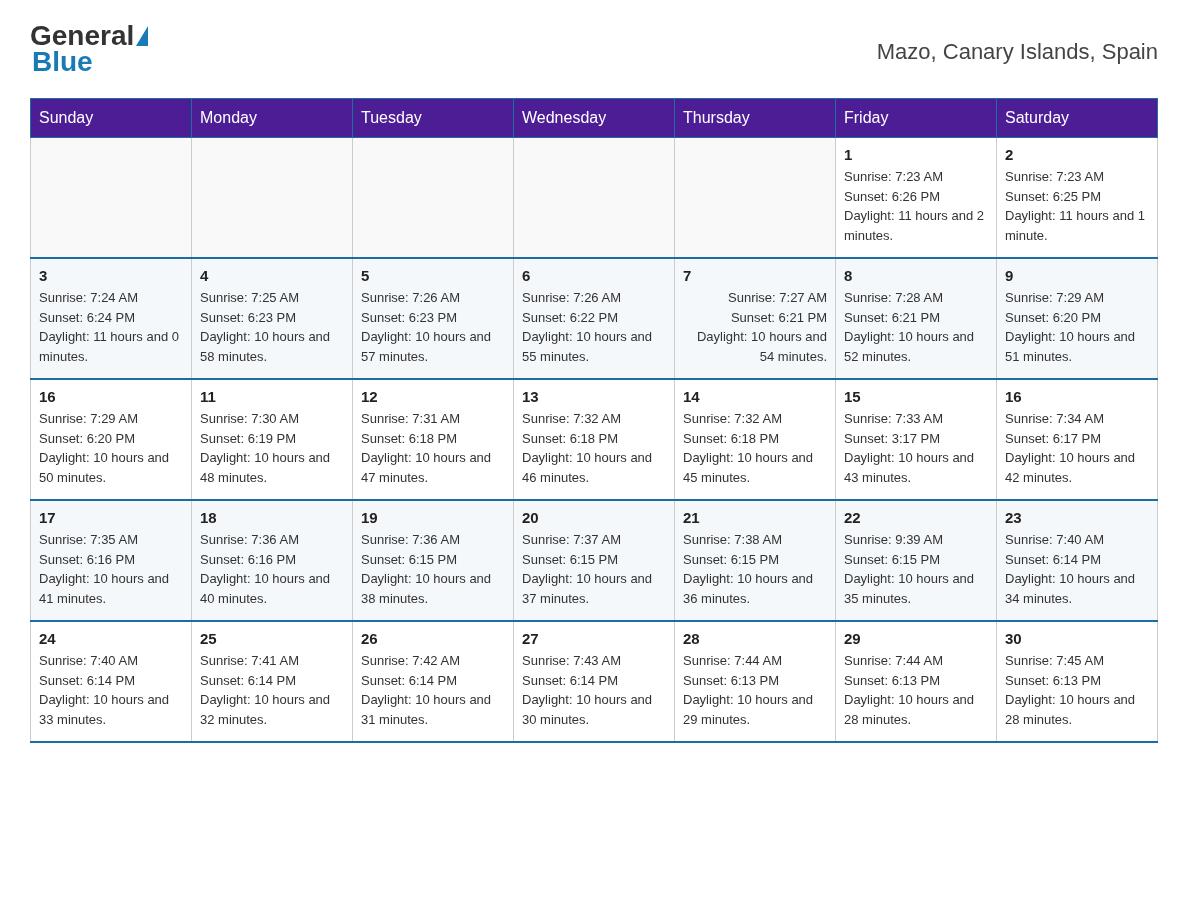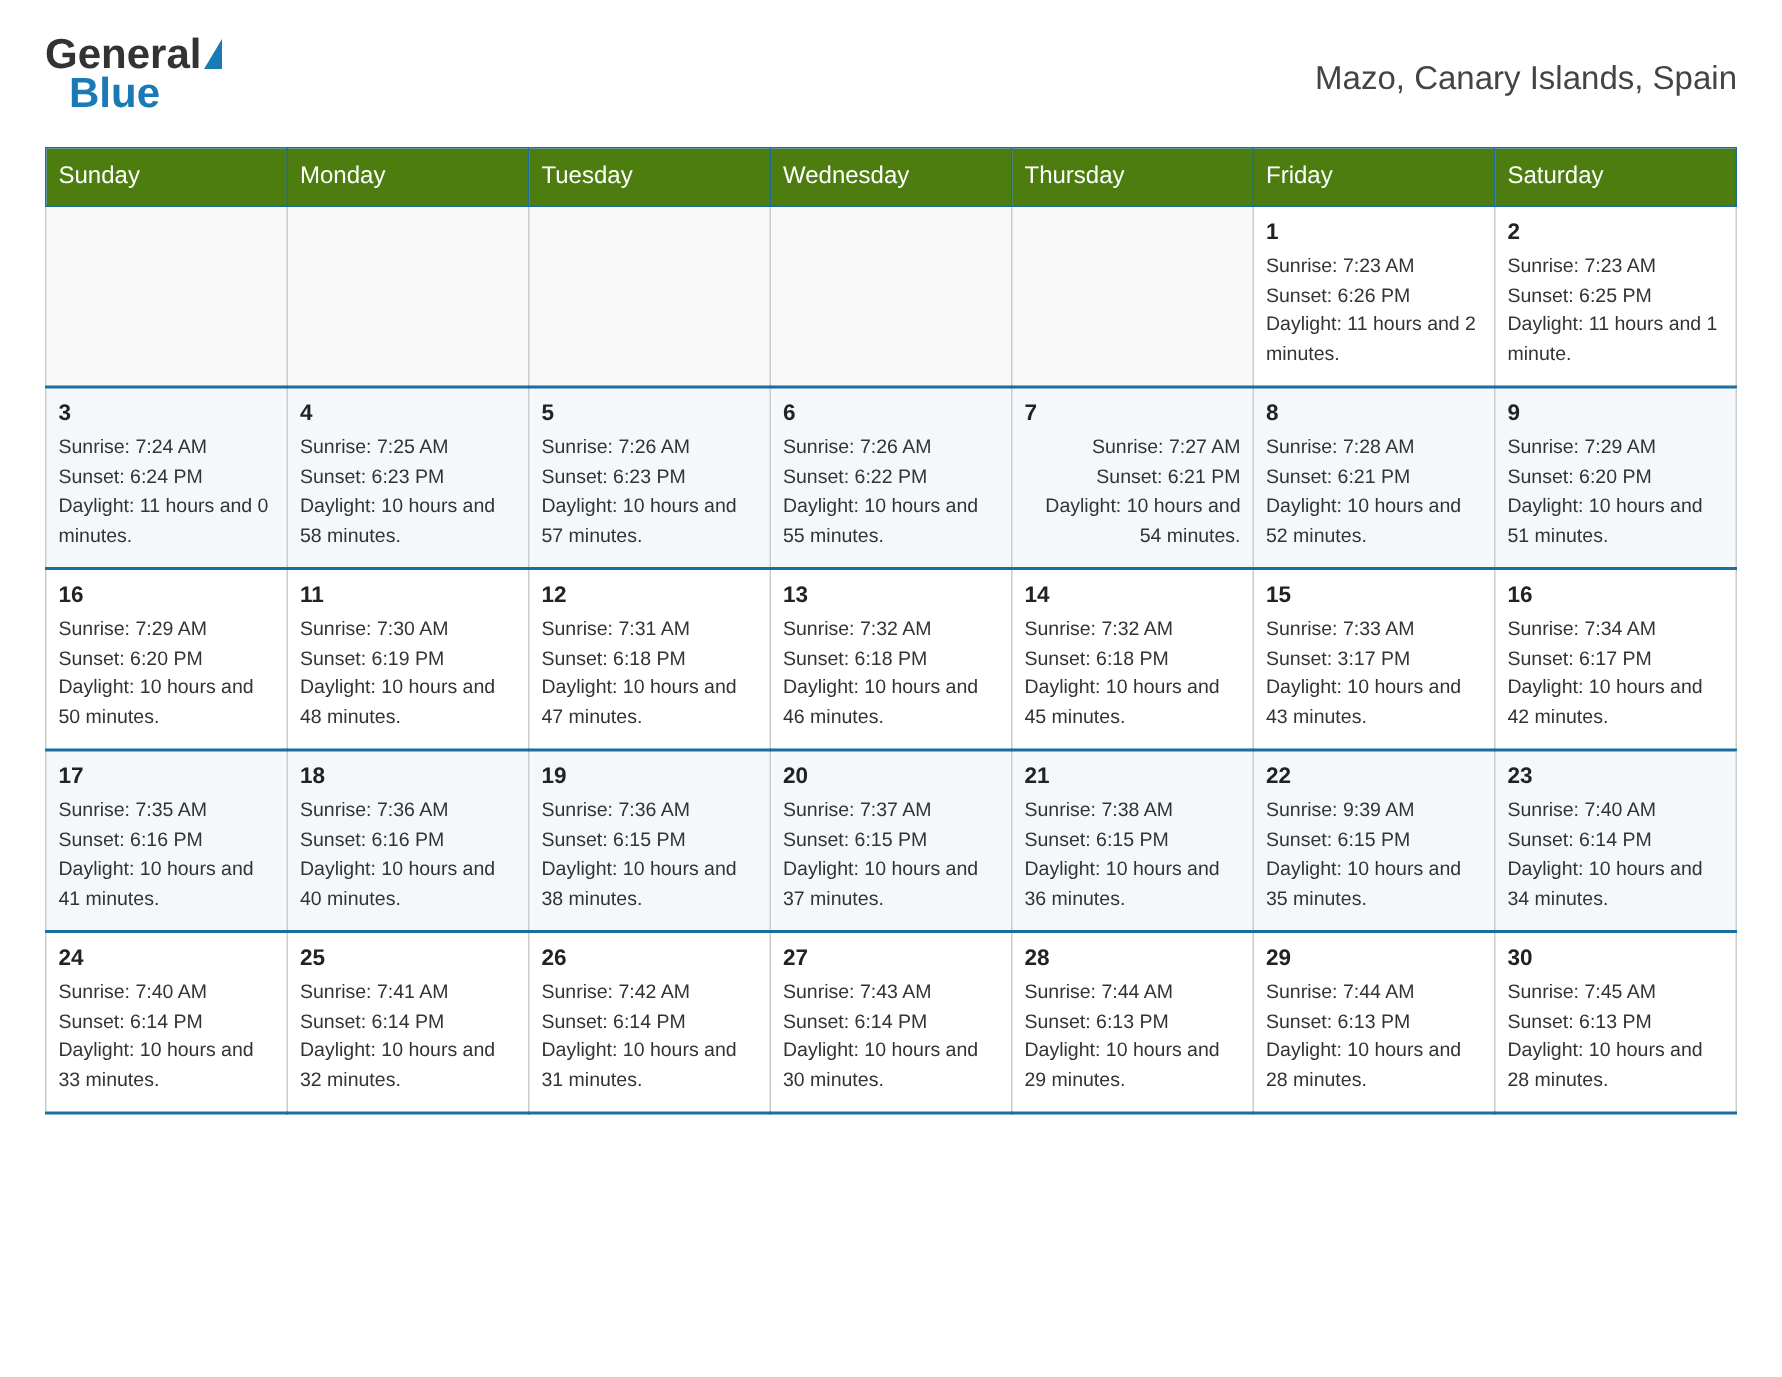--- a/index.html
+++ b/index.html
@@ -69,21 +69,21 @@
       margin-top: 5px;
     }
 
     .calendar-table {
       width: 100%;
       border-collapse: collapse;
       border: 1px solid #ccc;
     }
 
     .calendar-table thead tr {
-      background-color: #4d7c0f;
+      background-color: #4c1d95;
     }
 
     .calendar-table thead th {
       color: #ffffff;
       padding: 10px 8px;
       font-size: 16px;
       font-weight: normal;
       text-align: left;
       border: 1px solid #1a6fa0;
     }
@@ -135,21 +135,21 @@
 </head>
 <body>
 
 <div class="header">
   <div class="logo-area">
     <div class="logo-text">
       <span class="logo-general">General</span>
       <span class="logo-triangle"></span>
       <br>
     </div>
-    <div style="margin-top: -6px; margin-left: 16px;">
+    <div style="margin-top: -6px; margin-left: 2px;">
       <span class="logo-blue">Blue</span>
     </div>
   </div>
   <div class="title-area">
     <p class="location-title">Mazo, Canary Islands, Spain</p>
   </div>
 </div>
 
 <table class="calendar-table">
   <thead>

